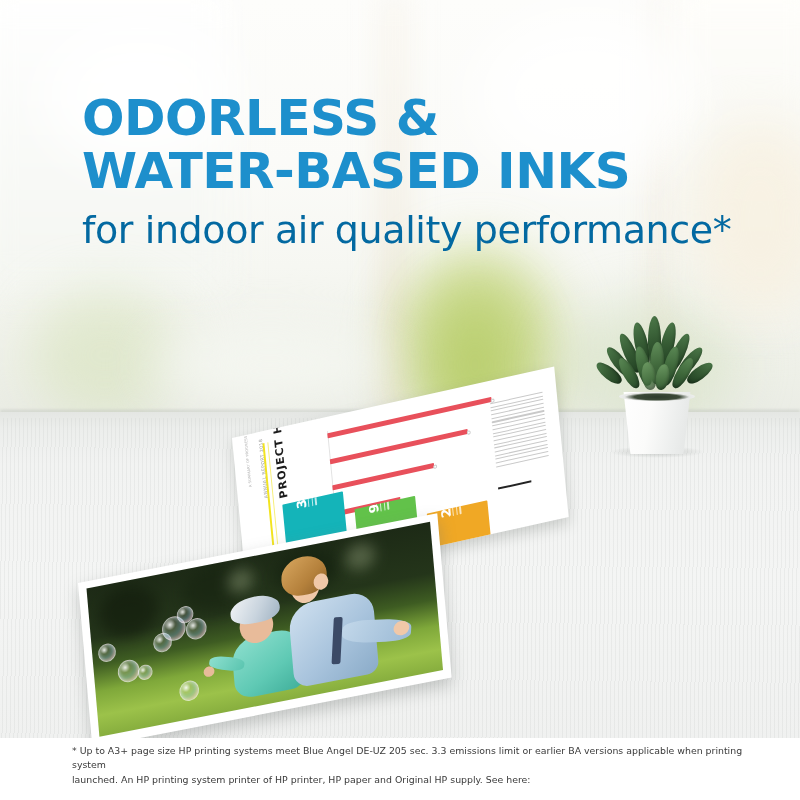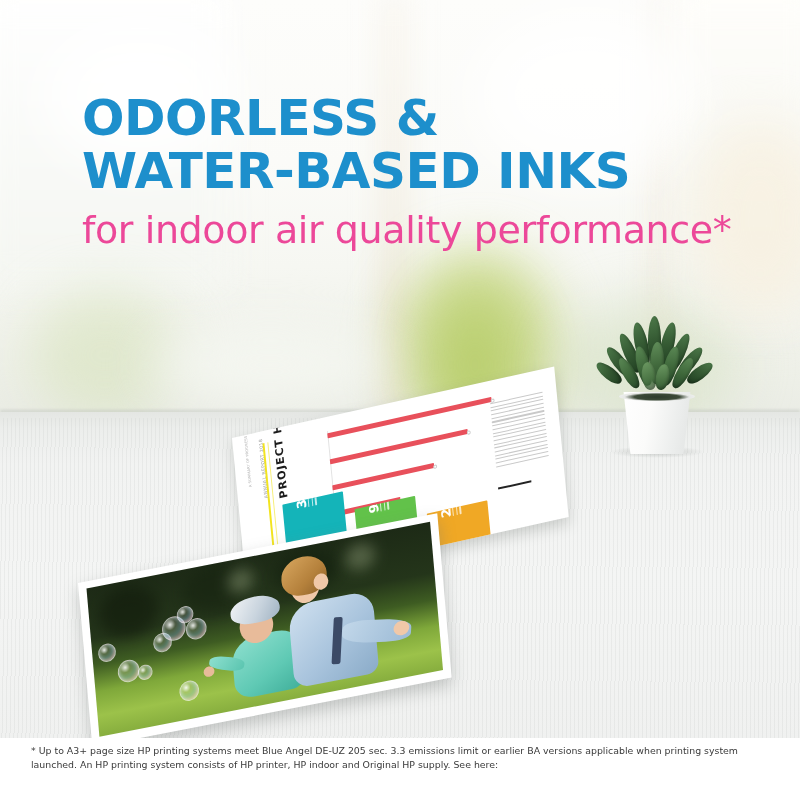--- a/index.html
+++ b/index.html
@@ -41,21 +41,21 @@
   
   .headline-wrap{position:absolute;left:82px;top:92px;z-index:40;}
   .headline{
     font-family:"DejaVu Sans", sans-serif;
     font-weight:700;font-size:50px;line-height:53px;
     letter-spacing:-0.5px;color:#1d8fcc;margin:0;white-space:pre;
   }
   .subheadline{
     font-family:"DejaVu Sans", sans-serif;
     font-weight:400;font-size:38px;line-height:44px;
-    color:#ec4899;margin:10px 0 0 0;letter-spacing:-0.4px;white-space:pre;
+    color:#0369a1;margin:10px 0 0 0;letter-spacing:-0.4px;white-space:pre;
   }
 
   
   .plant{position:absolute;left:597px;top:306px;width:120px;height:140px;z-index:30;}
   .pot{
     position:absolute;left:22px;top:86px;width:76px;height:62px;
     background:linear-gradient(100deg,#ffffff 0%,#fbfbfa 40%,#eceeed 72%,#e0e2e1 100%);
     border-radius:4px 4px 12px 12px;
     clip-path:polygon(6% 0%,94% 0%,85% 100%,15% 100%);
     box-shadow:0 2px 5px rgba(120,125,122,.25);
@@ -167,21 +167,21 @@
   
   .footnote-band{
     position:absolute;left:0;top:738px;width:800px;height:62px;background:#ffffff;z-index:60;
   }
   .footnote{
     position:absolute;left:31px;top:744px;width:745px;
     font-family:"DejaVu Sans", sans-serif;
     font-size:9.4px;line-height:14.4px;color:#3a3a3a;
     z-index:61;
   }
-  .footnote div{white-space:pre-wrap;}
+  .footnote div{white-space:pre-wrap;margin-left:41px;}
 </style>
 </head>
 <body>
 
 <div id="scene">
 
   <div class="bg-base"></div>
 
   <div class="win-pane" style="left:-20px;top:-10px;width:250px;height:300px;background:linear-gradient(to bottom,#ffffff,#f4f6f1);"></div>
   <div class="win-pane" style="left:386px;top:-10px;width:16px;height:420px;background:linear-gradient(to bottom,#f7f3ea,#e8dcc6);"></div>
@@ -347,16 +347,16 @@
         <div class="mom-hair" style="left:196px;top:10px;width:46px;height:38px;"></div>
         <div class="mom-hand" style="left:228px;top:30px;width:15px;height:16px;"></div>
       </div>
 
     </div>
   </div>
 
   <div class="footnote-band"></div>
   <div class="footnote">
     <div>* Up to A3+ page size HP printing systems meet Blue Angel DE-UZ 205 sec. 3.3 emissions limit or earlier BA versions applicable when printing system</div>
-    <div>launched. An HP printing system consists of HP printer, HP indoor and Original HP supply. See here:</div>
+    <div>launched. An HP printing system printer of HP printer, HP paper and Original HP supply. See here:</div>
   </div>
 
 </div>
 
 </body></html>

